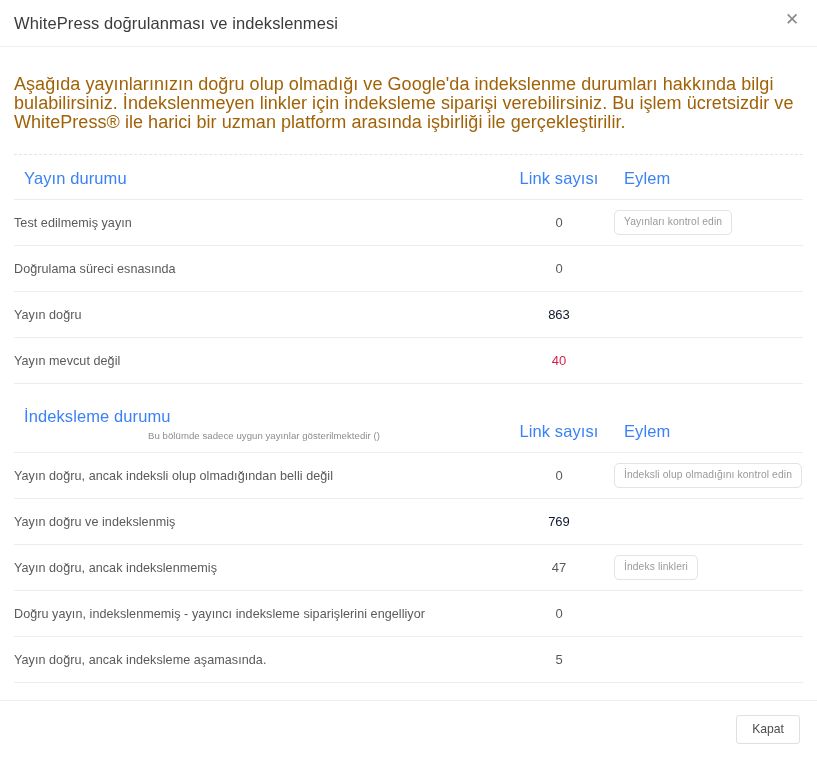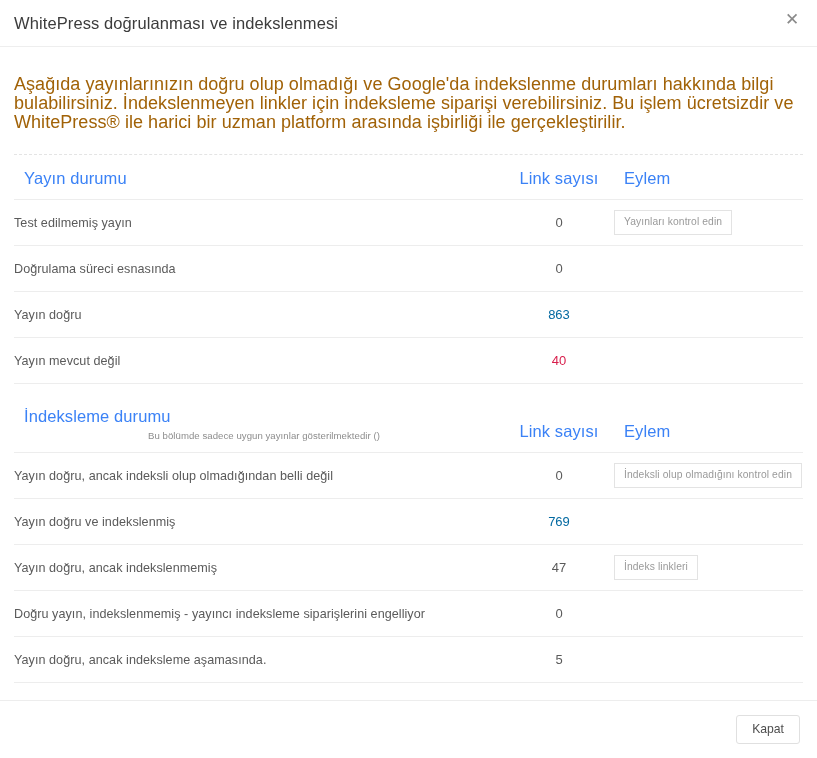--- a/index.html
+++ b/index.html
@@ -128,29 +128,29 @@
     font-size: 12.6px;
     color: #5a5a5a;
     padding-left: 10px;
     letter-spacing: 0.05px;
   }
   .cell-count {
     font-size: 13px;
     color: #5a5a5a;
     text-align: center;
   }
-  .cell-count.green { color: #0369a1; }
+  .cell-count.green { color: #0f172a; }
   .cell-count.red   { color: #d81e4b; }
 
   .cell-action { padding-left: 10px; }
 
   .mini-btn {
     display: inline-block;
     border: 1px solid #e3e3e3;
-    border-radius: 0;
+    border-radius: 5px;
     background: #ffffff;
     color: #9a9a9a;
     font-size: 10.3px;
     font-family: "Liberation Sans", sans-serif;
     padding: 6px 9px 7px;
     line-height: 1;
     cursor: pointer;
     letter-spacing: 0.1px;
     white-space: nowrap;
   }

